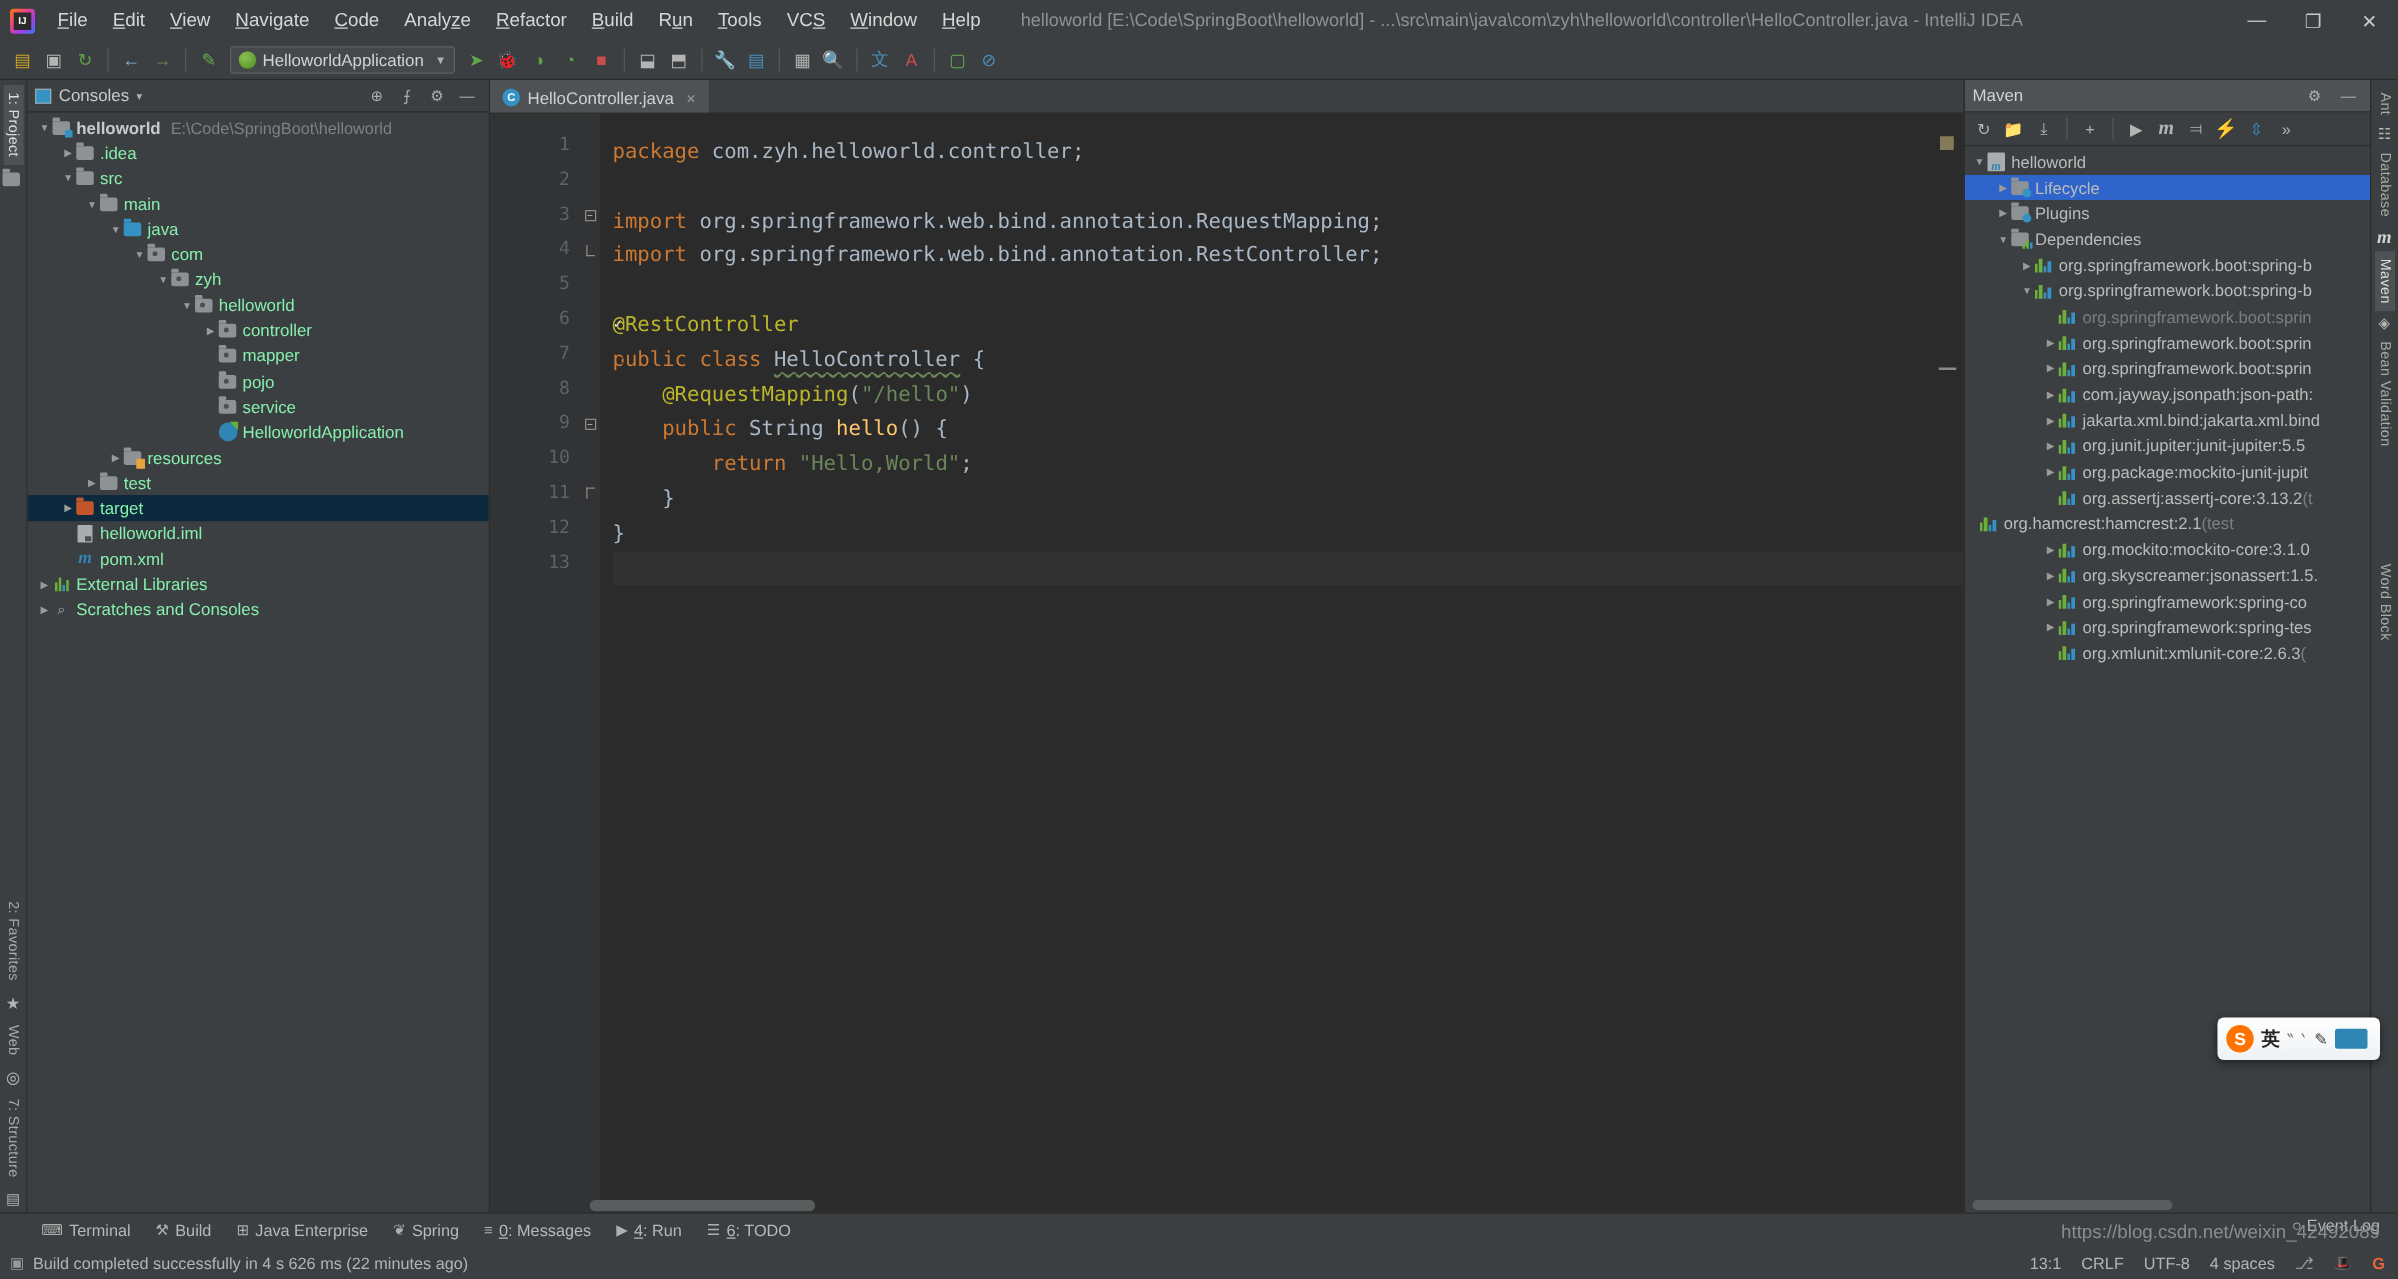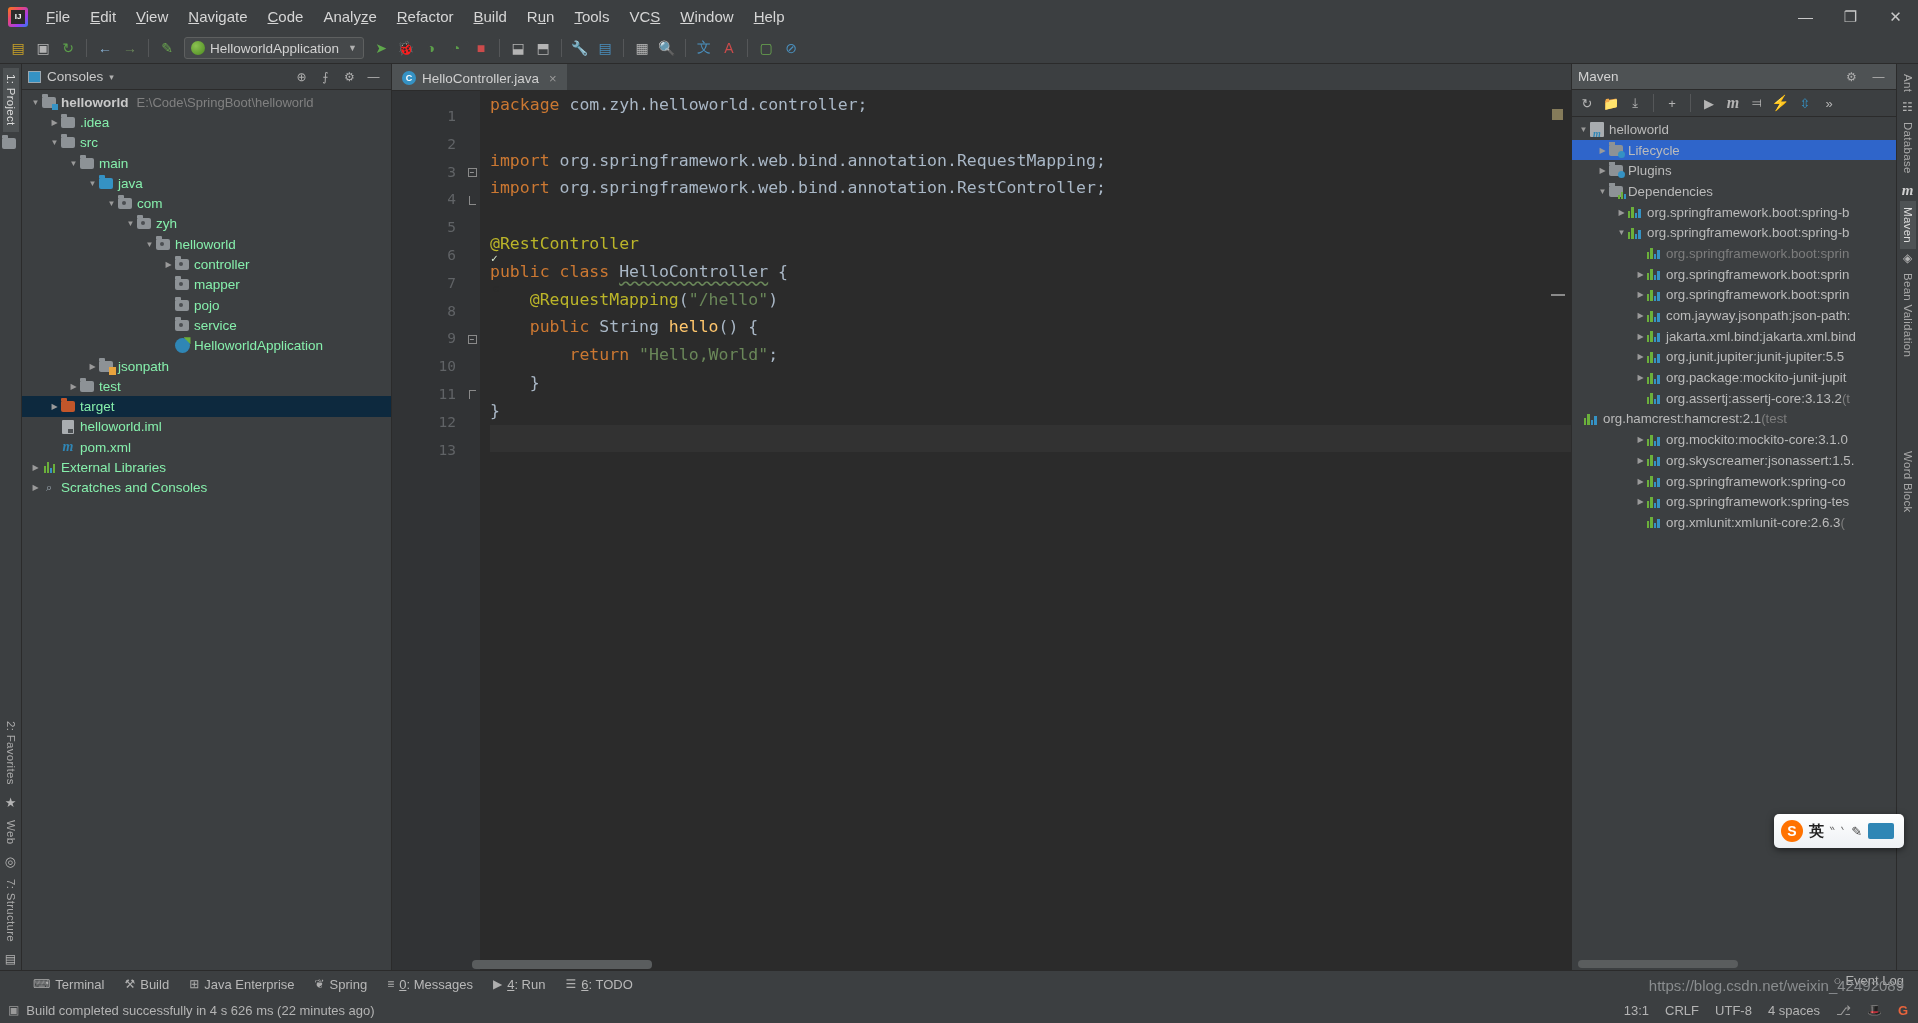--- a/index.html
+++ b/index.html
@@ -151,21 +151,21 @@
   .gln { height: 27.8px; line-height: 27.8px; padding-right: 8px; position: relative; }
   .gmark { position: absolute; right: -24px; top: 4px; width: 18px; height: 18px; }
   .run-grn { width: 17px; height: 17px; border-radius: 50%; background: #4e9a3d; position: relative; }
   .run-grn::after { content:"✓"; position: absolute; left:3px; top:-1px; color:#dff0d8; font-size: 11px; }
   .run-grn.c::after { content:"c"; left: 5px; top: 1px; font-size: 10px; color:#2b2b2b; font-weight: bold; }
   .fold-col { width: 16px; flex: 0 0 16px; background: #313335; padding-top: 12px; }
   .fold { height: 27.8px; display: flex; align-items: center; justify-content: center; color: #888; font-size: 9px; }
   .fold .box { width: 9px; height: 9px; border: 1px solid #8a8a8a; color: #cfcfcf;
                font-size: 8px; line-height: 7px; text-align: center; }
   .code {
-    flex: 1 1 auto; padding: 0 0 0 10px; font-family: "DejaVu Sans Mono", monospace;
+    flex: 1 1 auto; padding: 16px 0 0 10px; font-family: "DejaVu Sans Mono", monospace;
     font-size: 16.5px; line-height: 27.8px; white-space: pre; overflow: hidden; color: #a9b7c6;
   }
   .k { color: #cc7832; }   
   .an { color: #bbb529; }  
   .s { color: #6a8759; }
   .ty { color: #ffc66d; }  
   .cls-u { text-decoration: underline wavy #6a8759; text-underline-offset: 4px; }
   .caret-line { background: #323232; }
   .marker-sq { position: absolute; right: 8px; top: 18px; width: 11px; height: 11px; background: #857b5a; }
   .marker-dash { position: absolute; right: 6px; top: 203px; width: 14px; height: 2px; background: #8a8a8a; }
@@ -262,20 +262,21 @@
       <div class="menu-item"><u>C</u>ode</div>
       <div class="menu-item">Analy<u>z</u>e</div>
       <div class="menu-item"><u>R</u>efactor</div>
       <div class="menu-item"><u>B</u>uild</div>
       <div class="menu-item">R<u>u</u>n</div>
       <div class="menu-item"><u>T</u>ools</div>
       <div class="menu-item">VC<u>S</u></div>
       <div class="menu-item"><u>W</u>indow</div>
       <div class="menu-item"><u>H</u>elp</div>
     </div>
+    <div class="window-title">helloworld [E:\Code\SpringBoot\helloworld] - ...\src\main\java\com\zyh\helloworld\controller\HelloController.java - IntelliJ IDEA</div>
     <div class="win-btns">
       <div class="win-btn">—</div>
       <div class="win-btn">❐</div>
       <div class="win-btn close">✕</div>
     </div>
   </div>
 
   <div class="toolbar">
     <div class="tb" style="color:#c9a227">▤</div>
     <div class="tb">▣</div>
@@ -438,21 +439,21 @@
             </span>
             <span class="tlabel">HelloworldApplication</span>
           </div>
           <div class="trow" style="padding-left: 65px;">
             <span class="arw">▶</span>
             <span class="fico">
               <span class="folder" style="position:relative">
                 <span class="badge-res"></span>
               </span>
             </span>
-            <span class="tlabel">jsonpath</span>
+            <span class="tlabel">resources</span>
           </div>
           <div class="trow" style="padding-left: 46px;">
             <span class="arw">▶</span>
             <span class="fico">
               <span class="folder"></span>
             </span>
             <span class="tlabel">test</span>
           </div>
           <div class="trow sel" style="padding-left: 27px;">
             <span class="arw">▶</span>

